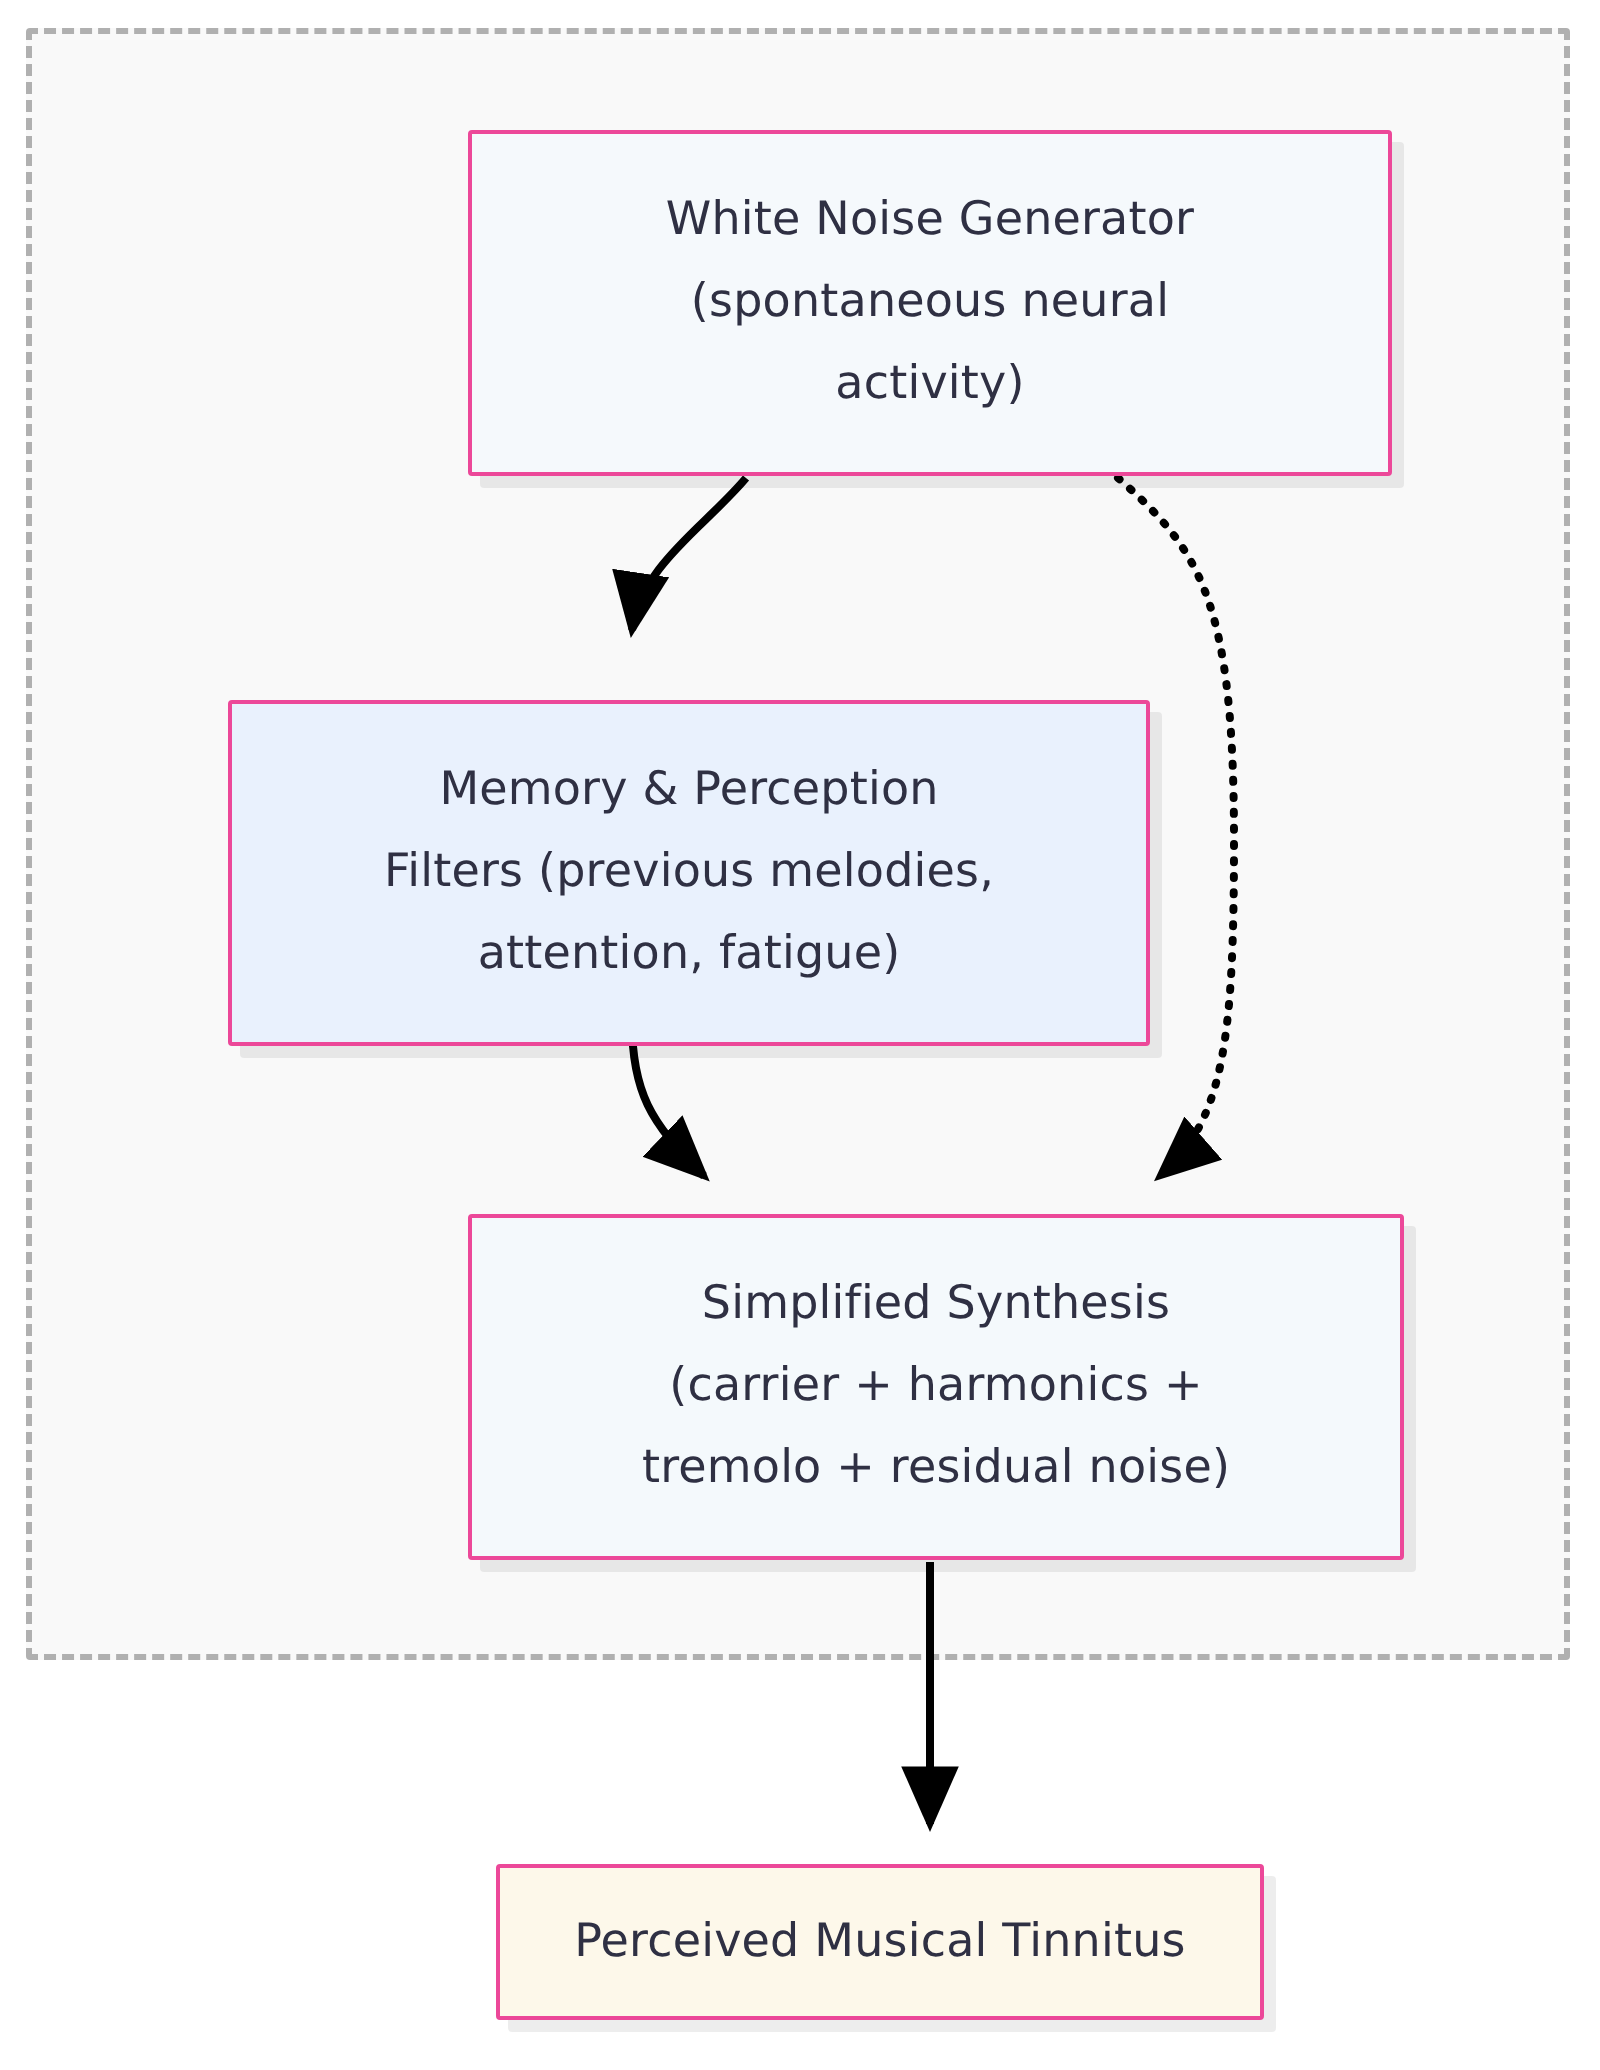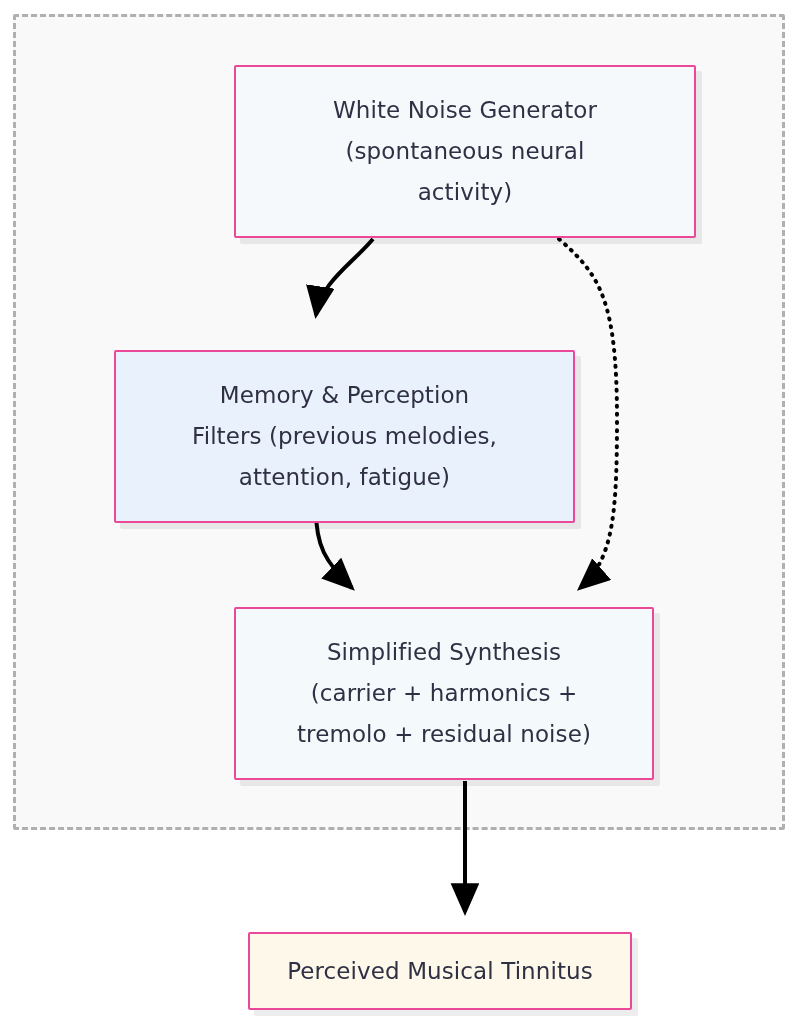--- a/index.html
+++ b/index.html
@@ -69,21 +69,21 @@
     left: 85px;
     top: 350px;
     width: 461px;
     height: 173px;
     background: #e9f1fd;
     margin-left: 29px;
   }
   #node-synthesis {
     left: 234px;
     top: 607px;
-    width: 420px;
+    width: 468px;
     height: 173px;
     background: #f4f9fc;
   }
   #node-perceived {
     left: 248px;
     top: 932px;
     width: 384px;
     height: 78px;
     background: #fdf8ea;
     line-height: 30px;

